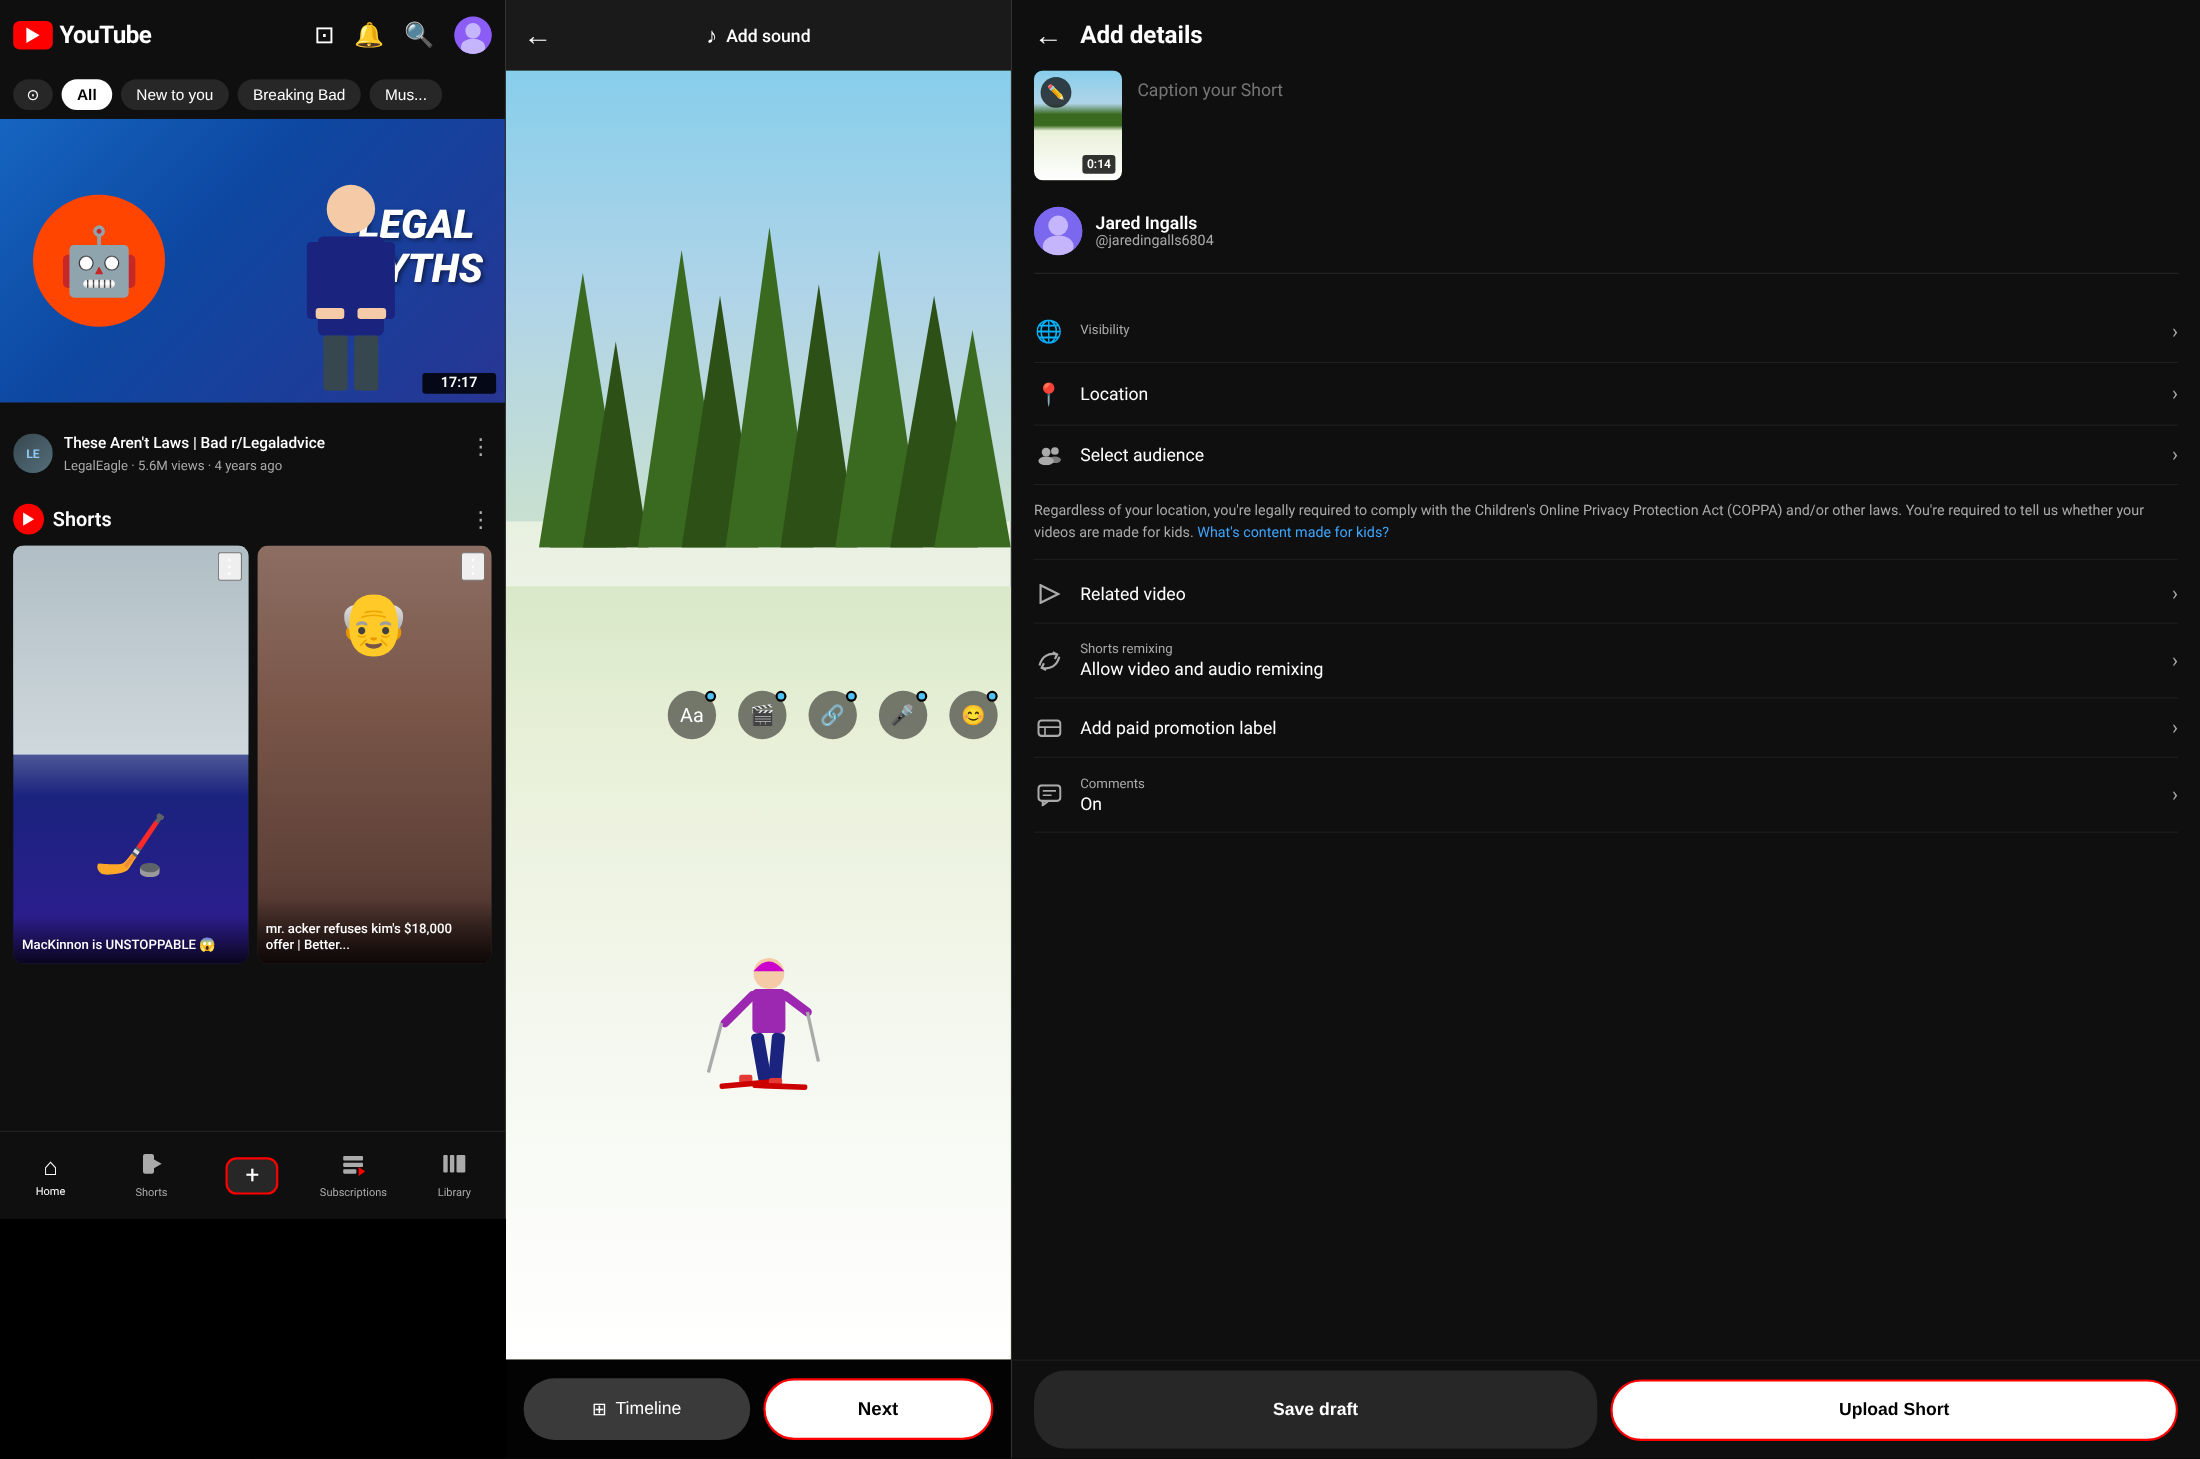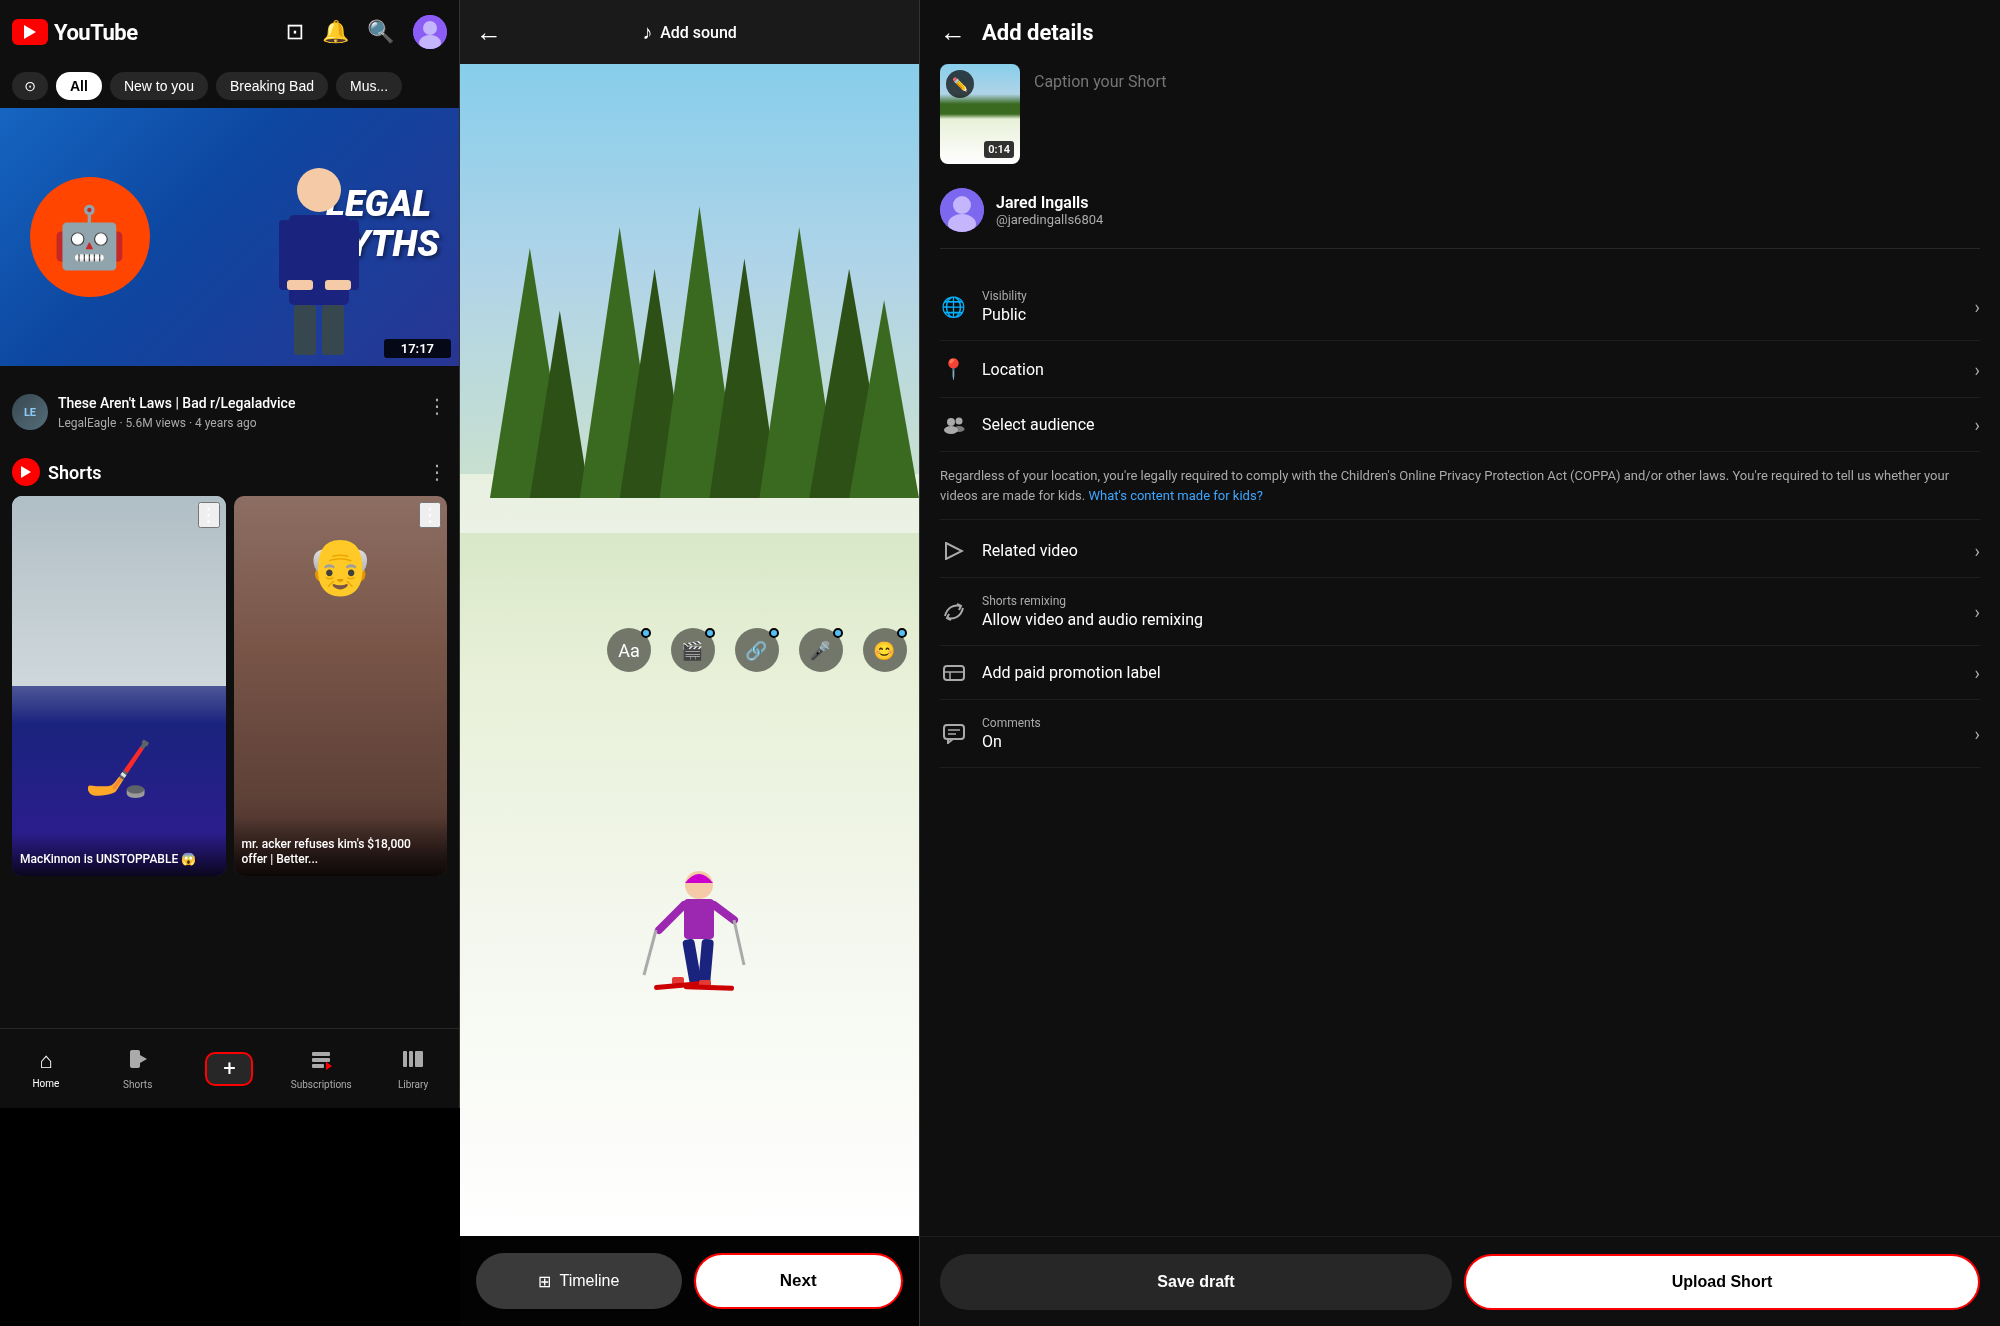--- a/index.html
+++ b/index.html
@@ -683,21 +683,21 @@
       display: flex;
       align-items: center;
       justify-content: space-between;
       padding: 0 20px;
       gap: 12px;
       border-top: 1px solid #1f1f1f;
       flex-shrink: 0;
     }
     .save-draft-btn {
       flex: 1;
-      height: 56px;
+      height: 71px;
       background: #272727;
       border-radius: 28px;
       display: flex;
       align-items: center;
       justify-content: center;
       color: #fff;
       font-size: 16px;
       font-weight: 600;
       cursor: pointer;
       border: none;
@@ -985,21 +985,20 @@
       <div class="user-info">
         <div class="user-name">Jared Ingalls</div>
         <div class="user-handle">@jaredingalls6804</div>
       </div>
     </div>
 
     <div class="settings-row">
       <div class="settings-icon">🌐</div>
       <div class="settings-text">
         <div class="settings-label-small">Visibility</div>
-        <div class="settings-value">Public</div>
       </div>
       <span class="chevron">›</span>
     </div>
 
     <div class="settings-row">
       <div class="settings-icon">📍</div>
       <div class="settings-text">
         <div class="settings-label-only">Location</div>
       </div>
       <span class="chevron">›</span>

